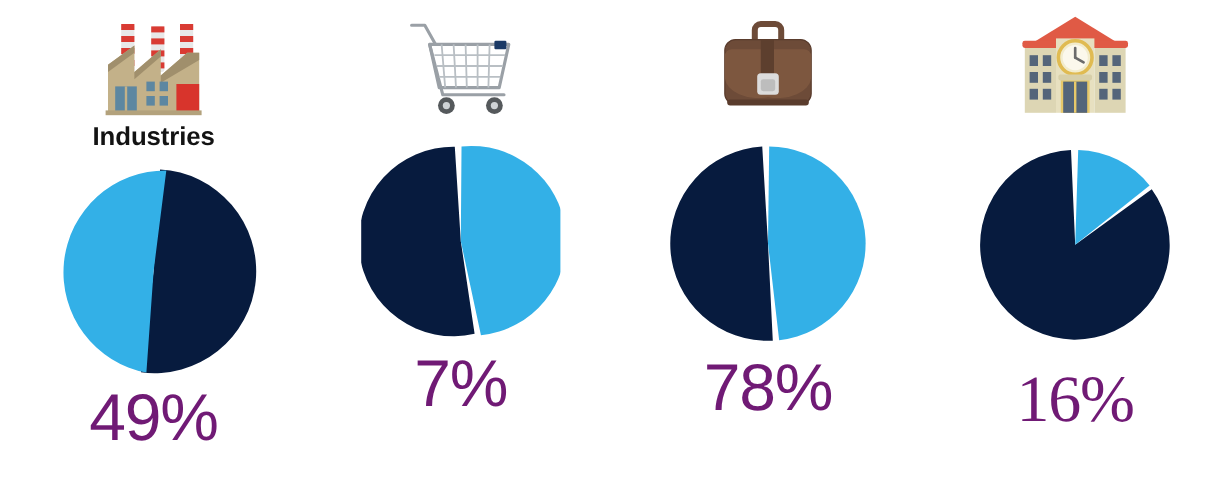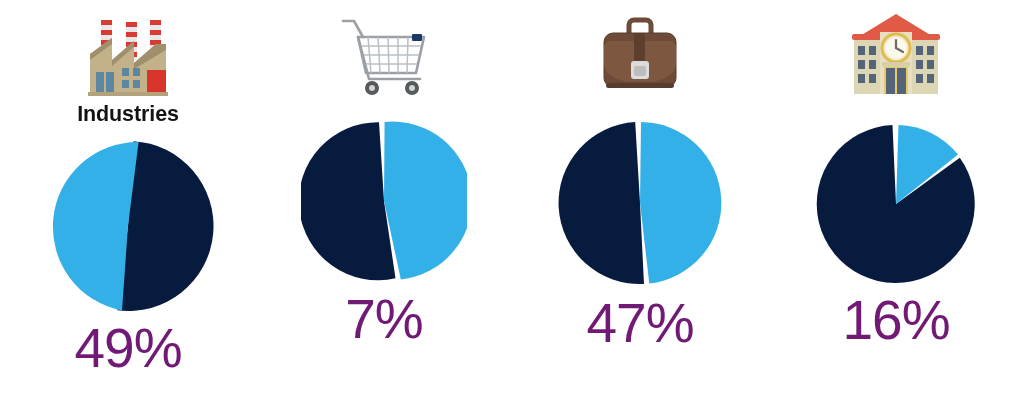--- a/index.html
+++ b/index.html
@@ -81,21 +81,21 @@
   }
 
   
   .panel.p1 .pie-wrap { margin-top: 11px; }
   .panel.p1 .panel-value { margin-top: 6px; }
   .panel.p2 .pie-wrap { margin-top: 16px; }
   .panel.p2 .panel-value { margin-top: 8px; }
   .panel.p3 .pie-wrap { margin-top: 16px; }
   .panel.p3 .panel-value { margin-top: 8px; }
   .panel.p4 .pie-wrap { margin-top: 19px; }
-  .panel.p4 .panel-value { margin-top: 6px; }
+  .panel.p4 .panel-value { margin-top: 18px; font-family: Liberation Serif, serif; }
 </style>
 </head>
 <body>
 
 <div class="board">
 
   <div class="panel p1">
     <div class="panel-icon">
       <svg width="92" height="92" viewBox="0 0 92 92" aria-hidden="true">
 
@@ -194,21 +194,21 @@
       </svg>
     </div>
     <div class="pie-wrap">
       <svg width="170" height="170" viewBox="0 0 170 170" aria-hidden="true">
 
         <path d="M 85 85 L 80.2 4.1 A 81 81 0 1 0 89.0 165.9 Z" fill="#071b3e"></path>
 
         <path d="M 85 85 L 94.3 165.5 A 81 81 0 0 0 86.0 4.0 Z" fill="#33b0e7"></path>
       </svg>
     </div>
-    <div class="panel-value">47%</div>
+    <div class="panel-value">78%</div>
   </div>
 
   <div class="panel p4">
     <div class="panel-icon">
       <svg width="100" height="92" viewBox="0 0 100 92" aria-hidden="true">
 
         <path d="M50 6 L86 28 L14 28 Z" fill="#e05a45"></path>
         <rect x="6" y="26" width="88" height="6" rx="2" fill="#e05a45"></rect>
 
         <rect x="8" y="32" width="26" height="54" fill="#ddd6b4"></rect>

